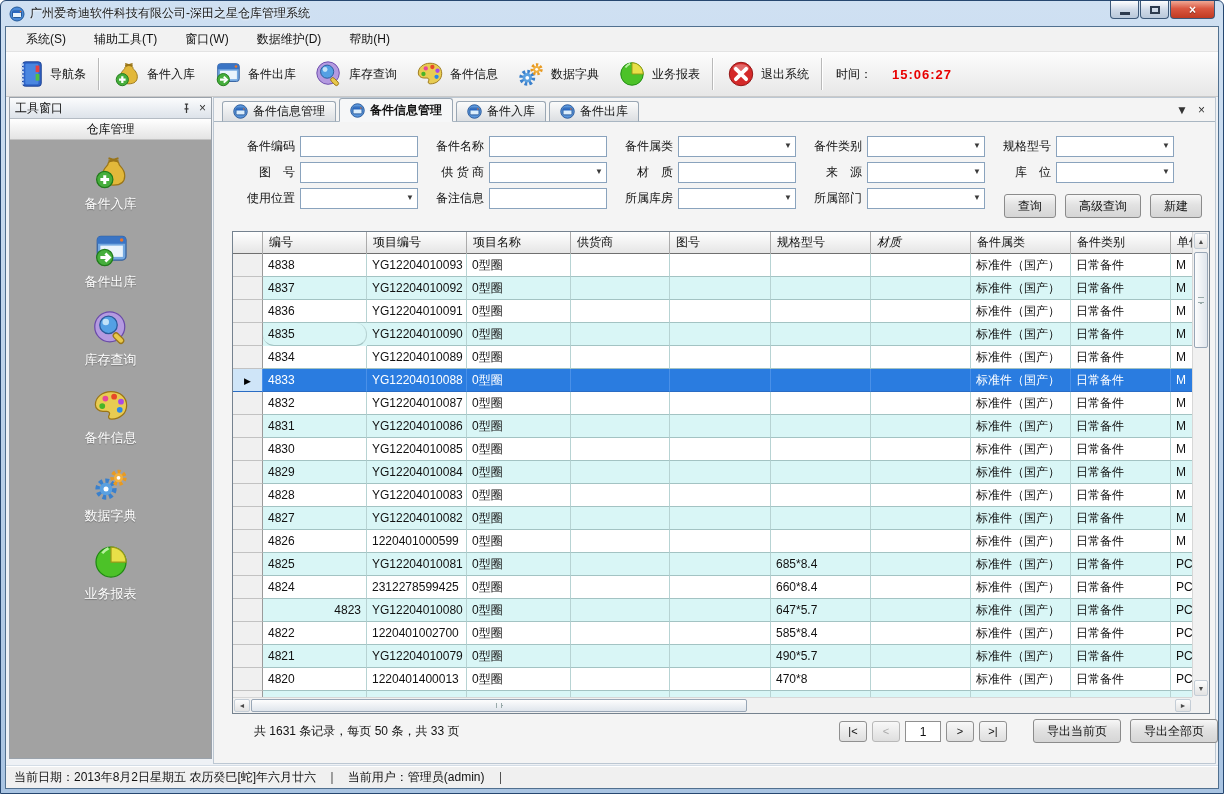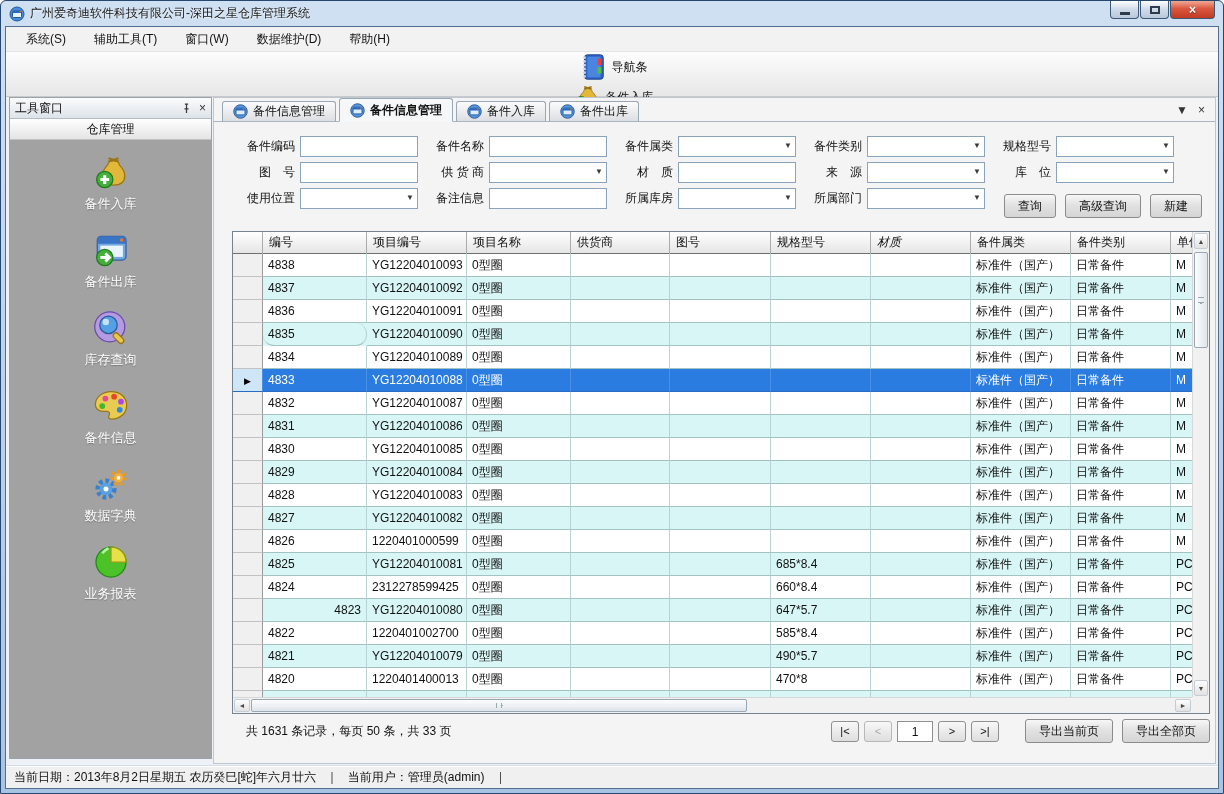--- a/index.html
+++ b/index.html
@@ -15,21 +15,21 @@
   .winbtn{height:18px;width:29px;display:flex;align-items:center;justify-content:center;
     border:1px solid #3c5878;border-top:none;border-radius:0 0 4px 4px;margin-left:1px;
     background:linear-gradient(#fdfeff,#cfdae8 50%,#b9c8da);cursor:default;}
   .winbtn.close{width:45px;background:linear-gradient(#f0a894,#da5740 45%,#c03a22);color:#fff;font-weight:bold;font-size:12px;text-shadow:0 1px 1px rgba(0,0,0,.4);}
   .g-min{display:block;width:10px;height:3px;background:#2d3b4e;margin-top:7px;}
   .g-max{display:block;width:10px;height:8px;border:2px solid #2d3b4e;}
   
   .client{position:absolute;left:4px;right:4px;top:25px;bottom:4px;background:#eef1f5;border:1px solid #51708f;overflow:hidden;}
   .menubar{position:absolute;left:0;right:0;top:0;height:25px;background:#f2f2f2;border-bottom:1px solid #e3e3e3;display:flex;align-items:center;padding-left:6px;}
   .menu-item{padding:3px 14px;white-space:nowrap;}
-  .toolbar{position:absolute;left:0;right:0;top:25px;height:45px;background:linear-gradient(#fdfdfd,#e7e7e7);border-bottom:1px solid #c9c9c9;display:flex;align-items:center;flex-direction:column;}
+  .toolbar{position:absolute;left:0;right:0;top:25px;height:45px;background:linear-gradient(#fdfdfd,#e7e7e7);border-bottom:1px solid #c9c9c9;display:flex;align-items:center;}
   .tb-item{display:flex;align-items:center;gap:5px;padding:0 9px;height:38px;white-space:nowrap;}
   .tb-item .icon{width:30px;height:30px;}
   .tb-sep{width:2px;height:32px;margin:0 3px;border-left:1px solid #b9b9b9;border-right:1px solid #fff;}
   .tb-time{display:flex;align-items:center;gap:20px;padding-left:10px;}
   .tb-time .tval{color:#e80000;font-weight:bold;letter-spacing:1px;font-size:13px;}
   
   .sidebar{position:absolute;left:3px;top:70px;width:203px;height:662px;border:1px solid #9aa2ab;background:#a2a2a2;display:flex;flex-direction:column;}
   .dock-title{height:21px;background:linear-gradient(#fbfcfd,#dde3ea);border-bottom:1px solid #b5bcc4;display:flex;align-items:center;padding:0 5px;}
   .dock-title .t{flex:1;}
   .dock-btns{display:flex;align-items:center;gap:6px;color:#333;}
@@ -79,21 +79,21 @@
   .vscroll .up{top:1px;left:1px;right:1px;height:16px;}
   .vscroll .down{bottom:1px;left:1px;right:1px;height:16px;}
   .vthumb{position:absolute;left:1px;right:1px;top:20px;height:96px;background:linear-gradient(90deg,#fdfdfd,#dfe5ec);border:1px solid #98a6b6;border-radius:2px;}
   .vthumb i{position:absolute;left:3px;right:3px;top:44px;height:6px;border-top:1px solid #9aa;border-bottom:1px solid #9aa;box-shadow:0 3px 0 -2px #9aa;}
   .hscroll .left{left:1px;top:1px;bottom:1px;width:16px;}
   .hscroll .right{right:1px;top:1px;bottom:1px;width:16px;}
   .hthumb{position:absolute;top:1px;bottom:1px;left:18px;width:496px;background:linear-gradient(#fdfdfd,#dfe5ec);border:1px solid #98a6b6;border-radius:2px;}
   .hthumb i{position:absolute;top:3px;bottom:3px;left:244px;width:6px;border-left:1px solid #9aa;border-right:1px solid #9aa;box-shadow:3px 0 0 -2px #9aa;}
   .corner{position:absolute;right:0;bottom:0;width:17px;height:16px;background:#f1f1f1;}
   
-  .pager{position:absolute;left:18px;top:620px;width:978px;height:26px;display:flex;align-items:center;padding-left:14px;}
+  .pager{position:absolute;left:26px;top:620px;width:978px;height:26px;display:flex;align-items:center;padding-left:14px;}
   .pnav{margin-left:auto;display:flex;align-items:center;gap:5px;}
   .pbtn{width:28px;height:21px;display:flex;align-items:center;justify-content:center;font-size:11px;
     background:linear-gradient(#f8f8f8,#dedede);border:1px solid #909090;border-radius:3px;}
   .pbtn.disabled{color:#aaa;border-color:#b8b8b8;}
   .pagebox{width:36px;height:21px;background:#fff;border:1px solid #909090;text-align:center;line-height:20px;}
   .pexport{display:flex;gap:9px;margin-left:26px;}
   
   .statusbar{position:absolute;left:0;right:0;bottom:0;height:23px;background:#f0f0f0;border-top:1px solid #d4dde6;box-shadow:inset 0 1px 0 #fff;display:flex;align-items:center;gap:10px;padding-left:8px;white-space:nowrap;}
   .icon svg{display:block;width:100%;height:100%;}
 </style>

